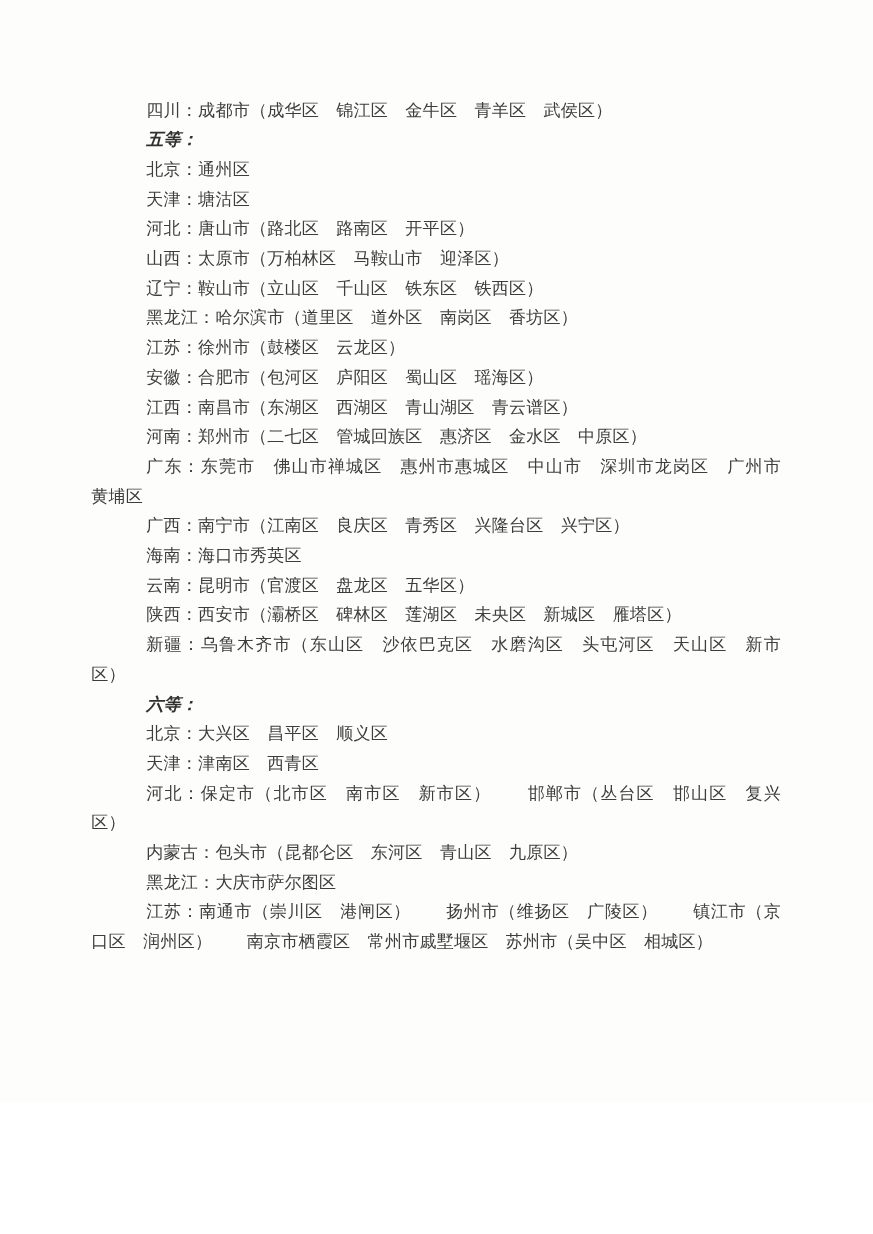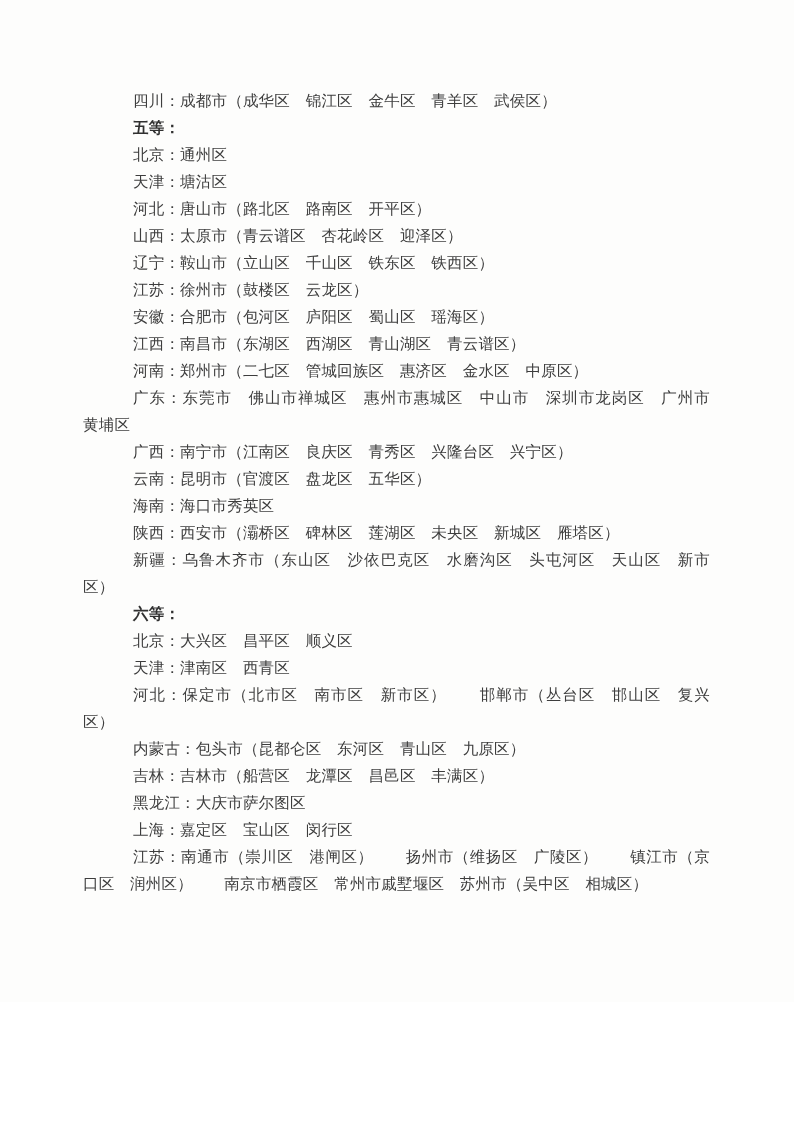--- a/index.html
+++ b/index.html
@@ -30,20 +30,21 @@
     text-indent: 50px;
     text-align: justify;
     letter-spacing: 0.2px;
     word-break: break-all;
     overflow-wrap: anywhere;
   }
   .para.heading {
     font-weight: bold;
     color: #303030;
     text-align: left;
+    font-style: italic;
   }
   .footer {
     position: absolute;
     left: 0;
     top: 1064px;
     width: 794px;
     text-align: center;
   }
   .page-number {
     font-size: 12.5px;
@@ -55,38 +56,37 @@
 <body>
 
 <div class="page">
   <main class="content">
 
   <p class="para entry">四川：成都市（成华区　锦江区　金牛区　青羊区　武侯区）</p>
       <p class="para heading">五等：</p>
       <p class="para entry">北京：通州区</p>
       <p class="para entry">天津：塘沽区</p>
       <p class="para entry">河北：唐山市（路北区　路南区　开平区）</p>
-      <p class="para entry">山西：太原市（青云谱区　杏花岭区　迎泽区）</p>
+      <p class="para entry">山西：太原市（万柏林区　马鞍山市　迎泽区）</p>
       <p class="para entry">辽宁：鞍山市（立山区　千山区　铁东区　铁西区）</p>
+      <p class="para entry">黑龙江：哈尔滨市（道里区　道外区　南岗区　香坊区）</p>
       <p class="para entry">江苏：徐州市（鼓楼区　云龙区）</p>
       <p class="para entry">安徽：合肥市（包河区　庐阳区　蜀山区　瑶海区）</p>
       <p class="para entry">江西：南昌市（东湖区　西湖区　青山湖区　青云谱区）</p>
       <p class="para entry">河南：郑州市（二七区　管城回族区　惠济区　金水区　中原区）</p>
       <p class="para entry">广东：东莞市　佛山市禅城区　惠州市惠城区　中山市　深圳市龙岗区　广州市　黄埔区</p>
       <p class="para entry">广西：南宁市（江南区　良庆区　青秀区　兴隆台区　兴宁区）</p>
+      <p class="para entry">海南：海口市秀英区</p>
       <p class="para entry">云南：昆明市（官渡区　盘龙区　五华区）</p>
-      <p class="para entry">海南：海口市秀英区</p>
       <p class="para entry">陕西：西安市（灞桥区　碑林区　莲湖区　未央区　新城区　雁塔区）</p>
       <p class="para entry">新疆：乌鲁木齐市（东山区　沙依巴克区　水磨沟区　头屯河区　天山区　新市区）</p>
       <p class="para heading">六等：</p>
       <p class="para entry">北京：大兴区　昌平区　顺义区</p>
       <p class="para entry">天津：津南区　西青区</p>
       <p class="para entry">河北：保定市（北市区　南市区　新市区）　　邯郸市（丛台区　邯山区　复兴区）</p>
       <p class="para entry">内蒙古：包头市（昆都仑区　东河区　青山区　九原区）</p>
-      <p class="para entry">吉林：吉林市（船营区　龙潭区　昌邑区　丰满区）</p>
       <p class="para entry">黑龙江：大庆市萨尔图区</p>
-      <p class="para entry">上海：嘉定区　宝山区　闵行区</p>
       <p class="para entry">江苏：南通市（崇川区　港闸区）　　扬州市（维扬区　广陵区）　　镇江市（京口区　润州区）　　南京市栖霞区　常州市戚墅堰区　苏州市（吴中区　相城区）</p>
     </main>
   <footer class="footer">
     <span class="page-number">9</span>
   </footer>
 </div>
 
 </body></html>

